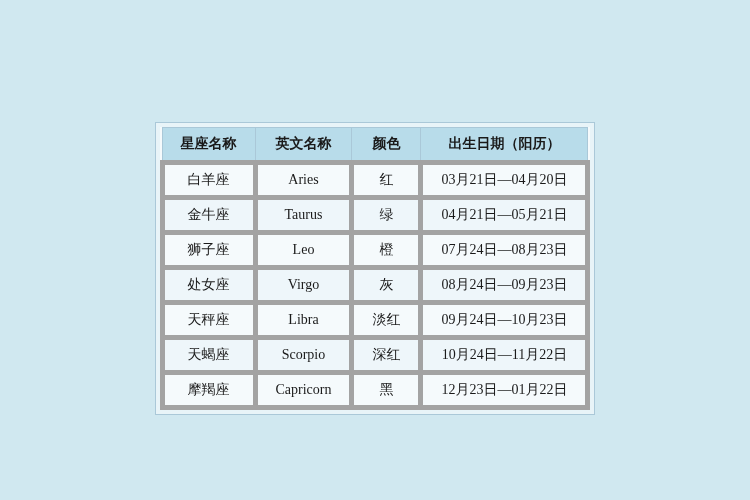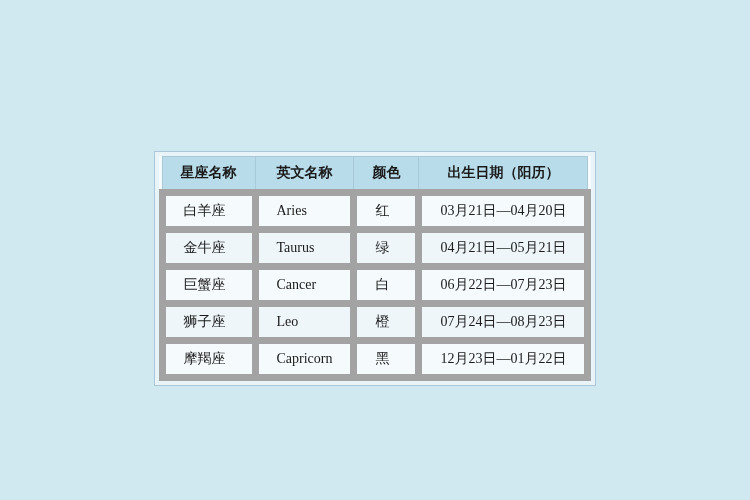--- a/index.html
+++ b/index.html
@@ -30,22 +30,23 @@
     th {
       background-color: #b8dcea;
       color: #1a1a1a;
       font-weight: bold;
       text-align: center;
       padding: 7px 18px;
       border: 1px solid #aac8d8;
       font-size: 14px;
     }
     td {
+      text-align: center;
       padding: 6px 18px;
-      border: 7px solid #a3a3a3;
+      border: 5px solid #a3a3a3;
       color: #1a1a1a;
       font-size: 14px;
       background-color: #f5fafc;
     }
     tr:nth-child(even) td {
       background-color: #eef6fa;
     }
   </style>
 </head>
 <body>
@@ -67,30 +68,42 @@
           <td>红</td>
           <td>03月21日—04月20日</td>
         </tr>
         <tr>
           <td>金牛座</td>
           <td>Taurus</td>
           <td>绿</td>
           <td>04月21日—05月21日</td>
         </tr>
         <tr>
-          <td>巨蟹座</td>
-          <td>Cancer</td>
-          <td>白</td>
-          <td>06月22日—07月23日</td>
-        </tr>
-        <tr>
           <td>狮子座</td>
           <td>Leo</td>
           <td>橙</td>
           <td>07月24日—08月23日</td>
+        </tr>
+        <tr>
+          <td>处女座</td>
+          <td>Virgo</td>
+          <td>灰</td>
+          <td>08月24日—09月23日</td>
+        </tr>
+        <tr>
+          <td>天秤座</td>
+          <td>Libra</td>
+          <td>淡红</td>
+          <td>09月24日—10月23日</td>
+        </tr>
+        <tr>
+          <td>天蝎座</td>
+          <td>Scorpio</td>
+          <td>深红</td>
+          <td>10月24日—11月22日</td>
         </tr>
         <tr>
           <td>摩羯座</td>
           <td>Capricorn</td>
           <td>黑</td>
           <td>12月23日—01月22日</td>
         </tr>
       </tbody>
   </table>
 </div>

